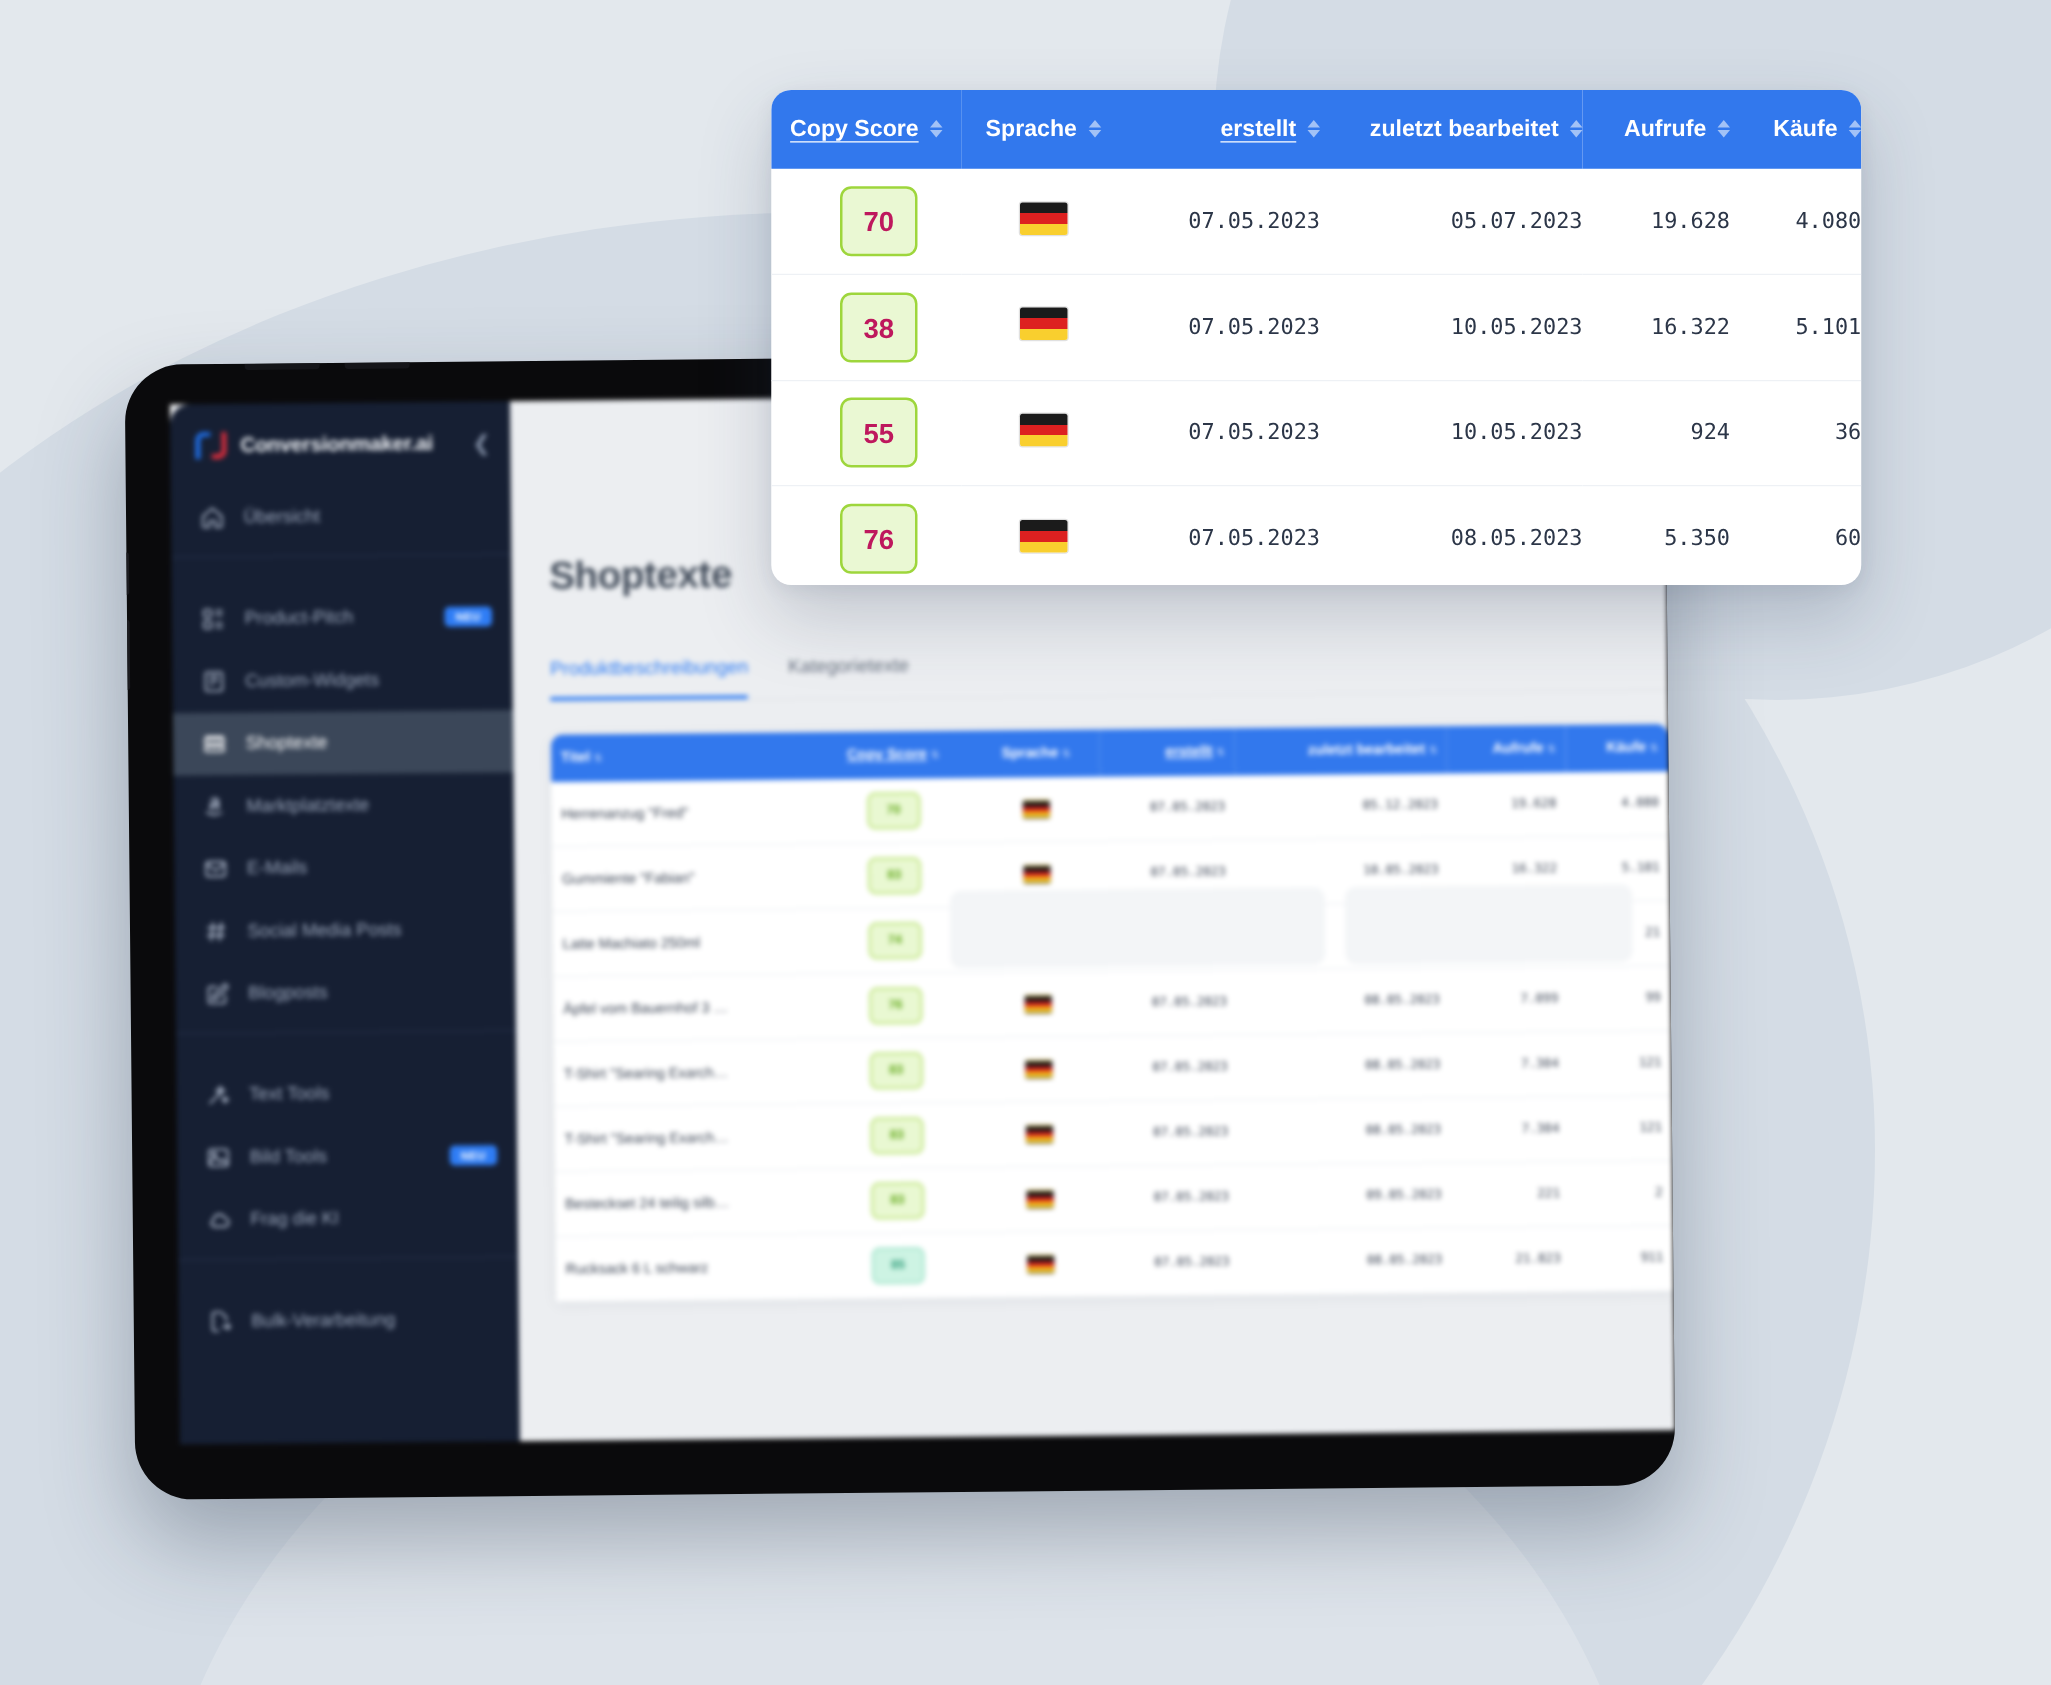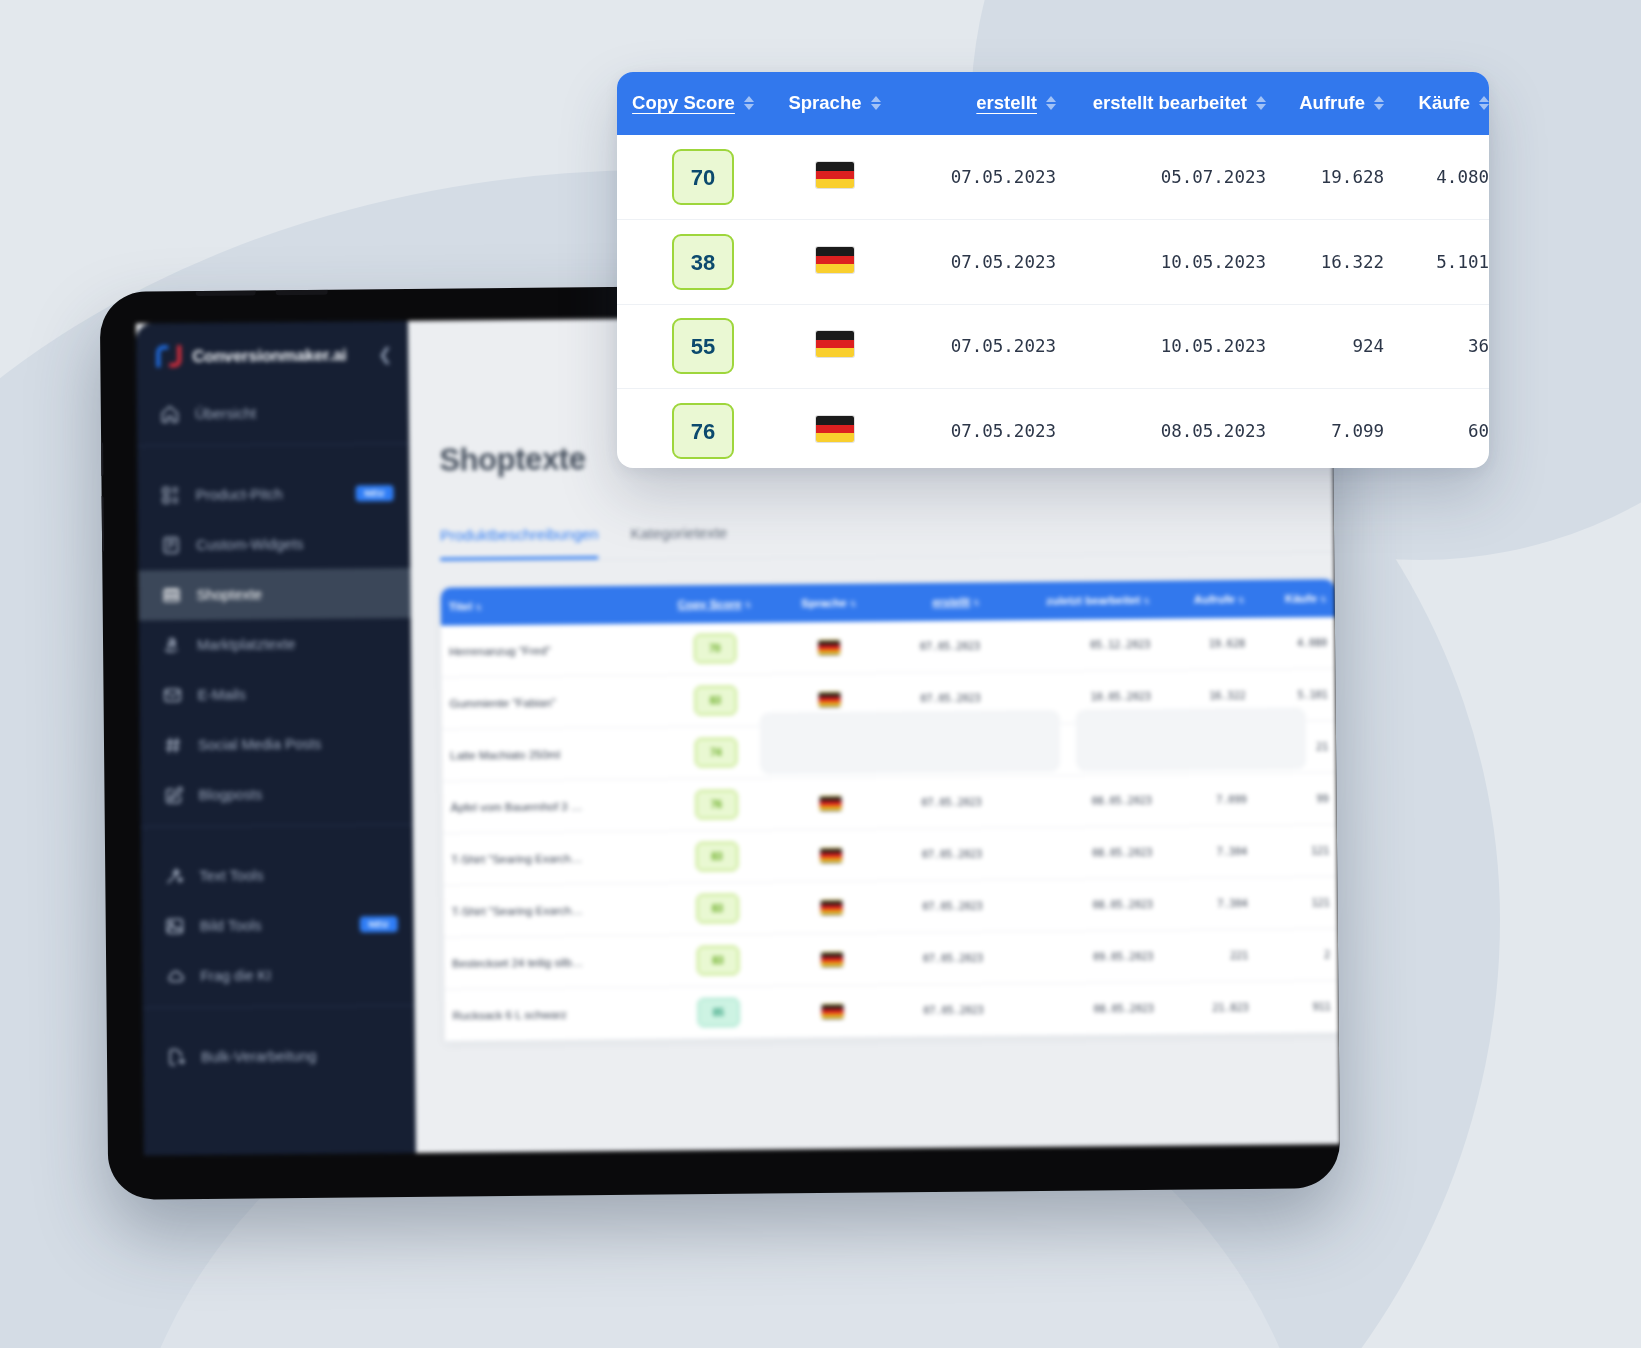--- a/index.html
+++ b/index.html
@@ -194,21 +194,21 @@
     font-family: "DejaVu Sans Mono", monospace;
     font-size: 17.5px; color: #2c3648;
   }
   table.ov tbody tr:last-child td { border-bottom: none; }
   td.ov-num { text-align: right; padding-right: 0; }
   td.ov-ctr { text-align: center; }
 
   .score-big {
     display: inline-block; width: 62px; height: 56px; line-height: 54px;
     background: #eaf8d3; border: 2px solid #9ed63c; border-radius: 9px;
-    color: #0c4a6e; font-weight: bold; font-size: 22px; text-align: center;
+    color: #be185d; font-weight: bold; font-size: 22px; text-align: center;
     font-family: "Liberation Sans", sans-serif;
     margin-left: 20px;
   }
   .flag-big {
     display: inline-block; width: 38px; height: 26px; border-radius: 2px;
     background: linear-gradient(#1b1b1b 0 33.3%, #dd2020 33.3% 66.6%, #f9cf2e 66.6% 100%);
     box-shadow: 0 0 0 1px rgba(0,0,0,.12);
   }
 </style>
 </head>
@@ -487,21 +487,21 @@
               </span>
             </span></th>
           <th style="text-align: right;"><span class="th-wrap">
               <span class="th-lbl ul">erstellt</span>
               <span class="sortic">
                 <span class="up"></span>
                 <span class="dn"></span>
               </span>
             </span></th>
           <th style="text-align: right;"><span class="th-wrap">
-              <span class="th-lbl">erstellt bearbeitet</span>
+              <span class="th-lbl">zuletzt bearbeitet</span>
               <span class="sortic">
                 <span class="up"></span>
                 <span class="dn"></span>
               </span>
             </span></th>
           <th style="text-align: right;"><span class="th-wrap">
               <span class="th-lbl">Aufrufe</span>
               <span class="sortic">
                 <span class="up"></span>
                 <span class="dn"></span>
@@ -539,18 +539,18 @@
           <td class="ov-num">07.05.2023</td>
           <td class="ov-num">10.05.2023</td>
           <td class="ov-num">924</td>
           <td class="ov-num">36</td>
         </tr>
         <tr>
           <td class="ov-ctr"><span class="score-big">76</span></td>
           <td class="ov-ctr"><span class="flag-big"></span></td>
           <td class="ov-num">07.05.2023</td>
           <td class="ov-num">08.05.2023</td>
-          <td class="ov-num">7.099</td>
+          <td class="ov-num">5.350</td>
           <td class="ov-num">60</td>
         </tr>
       </tbody>
   </table>
 </div>
 
 </body></html>

